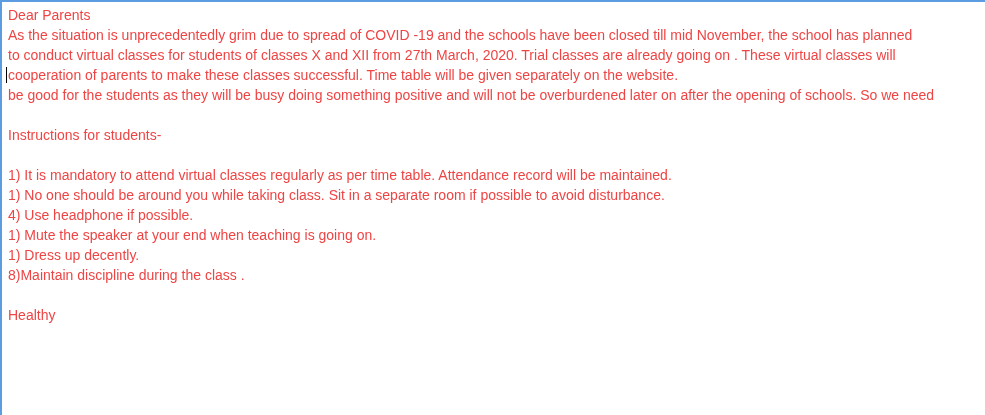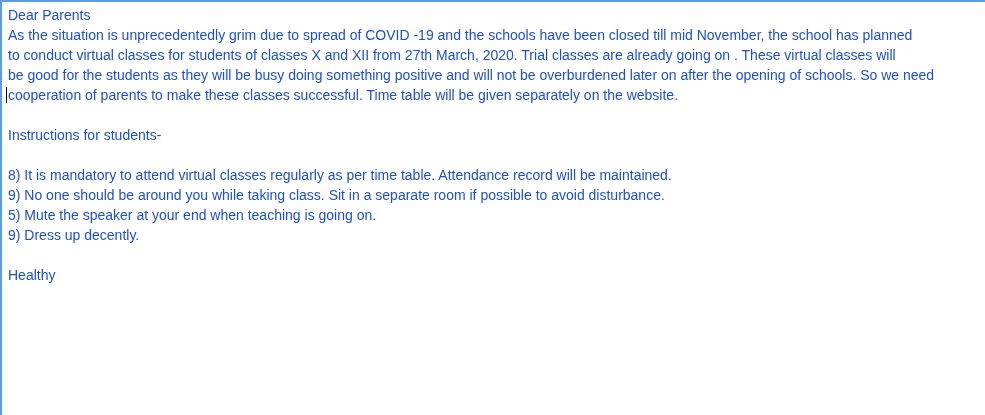--- a/index.html
+++ b/index.html
@@ -39,28 +39,30 @@
     width: 1px;
     height: 16px;
     background: #000000;
     vertical-align: middle;
     margin: -2px 1px 0 -2px;
   }
 </style>
 </head>
 <body>
 
-<div class="editor" style="border-top-color: rgb(91, 157, 224); border-left-color: rgb(91, 157, 224); color: #1d4ed8; background: rgb(255, 255, 255);">
+<div class="editor" style="border-top-color: rgb(91, 157, 224); border-left-color: rgb(91, 157, 224); color: #ef4444; background: rgb(255, 255, 255);">
     <div class="line">Dear Parents</div>
     <div class="line">As the situation is unprecedentedly grim due to spread of COVID -19 and the schools have been closed till mid November, the school has planned</div>
     <div class="line">to conduct virtual classes for students of classes X and XII from 27th March, 2020. Trial classes are already going on . These virtual classes will</div>
+    <div class="line"><span class="caret" style="background: rgb(0, 0, 0);"></span>cooperation of parents to make these classes successful. Time table will be given separately on the website.</div>
     <div class="line">be good for the students as they will be busy doing something positive and will not be overburdened later on after the opening of schools. So we need</div>
-    <div class="line"><span class="caret" style="background: rgb(0, 0, 0);"></span>cooperation of parents to make these classes successful. Time table will be given separately on the website.</div>
     <div class="line"></div>
     <div class="line">Instructions for students-</div>
     <div class="line"></div>
-    <div class="line">8) It is mandatory to attend virtual classes regularly as per time table. Attendance record will be maintained.</div>
-    <div class="line">9) No one should be around you while taking class. Sit in a separate room if possible to avoid disturbance.</div>
-    <div class="line">5) Mute the speaker at your end when teaching is going on.</div>
-    <div class="line">9) Dress up decently.</div>
+    <div class="line">1) It is mandatory to attend virtual classes regularly as per time table. Attendance record will be maintained.</div>
+    <div class="line">1) No one should be around you while taking class. Sit in a separate room if possible to avoid disturbance.</div>
+    <div class="line">4) Use headphone if possible.</div>
+    <div class="line">1) Mute the speaker at your end when teaching is going on.</div>
+    <div class="line">1) Dress up decently.</div>
+    <div class="line">8)Maintain discipline during the class .</div>
     <div class="line"></div>
     <div class="line">Healthy</div>
   </div>
 
 </body></html>

